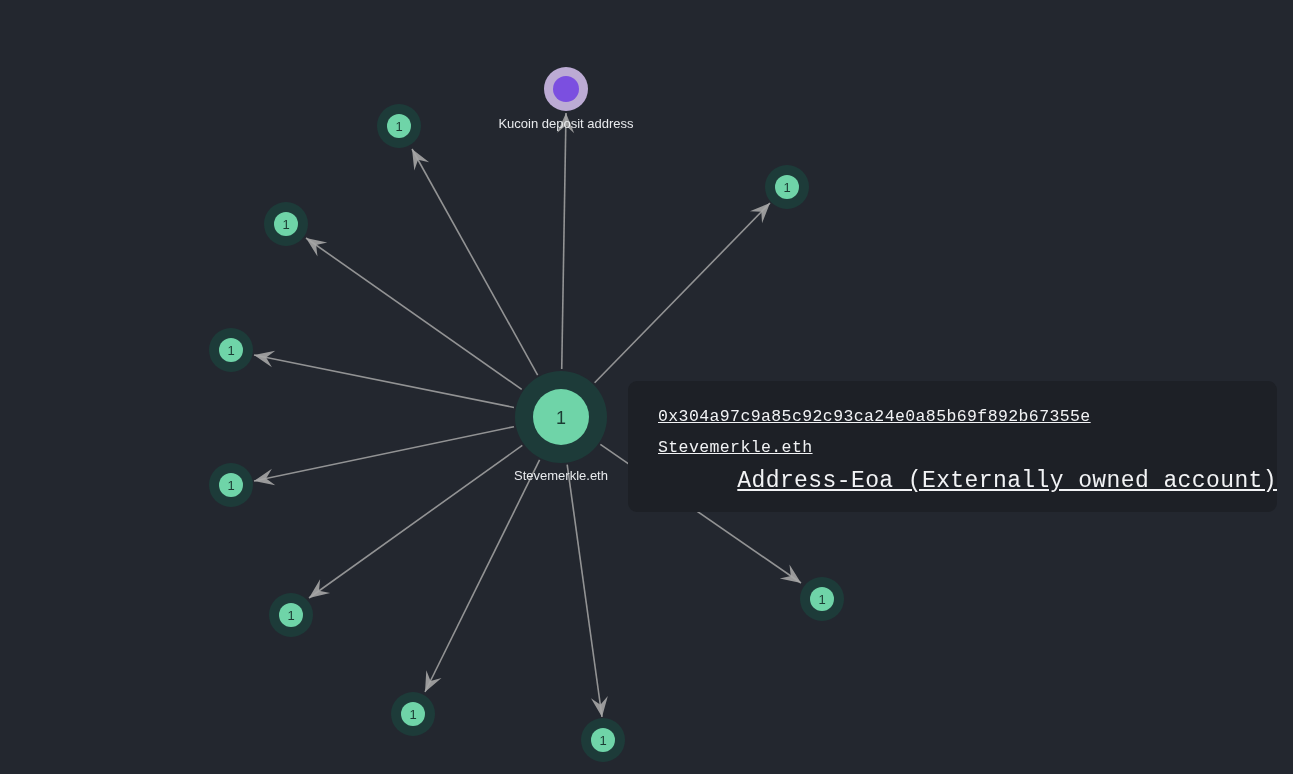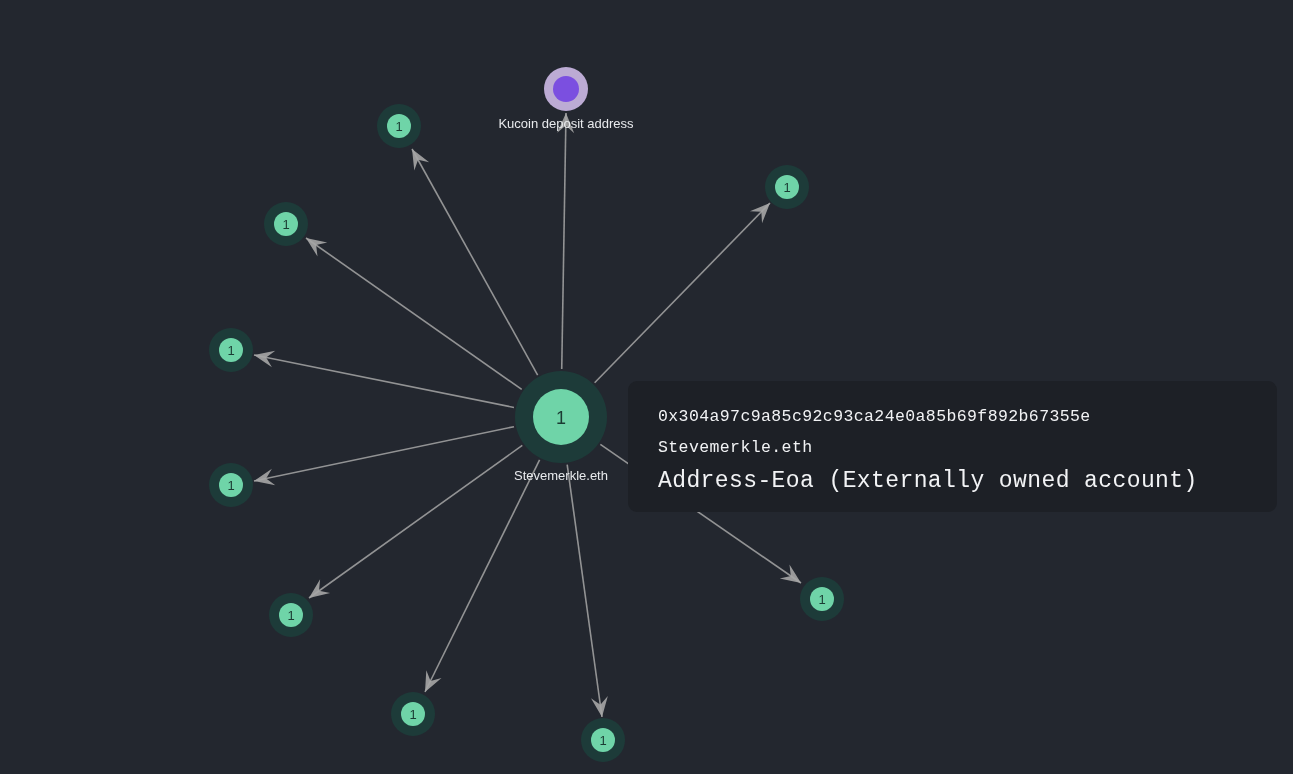--- a/index.html
+++ b/index.html
@@ -44,36 +44,38 @@
     left: 628px;
     top: 381px;
     width: 649px;
     height: 131px;
     background: #1d2026;
     border-radius: 9px;
     box-sizing: border-box;
     padding: 20px 0 0 30px;
     font-family: "Liberation Mono", monospace;
     color: #f2f3f5;
+    text-decoration: underline;
   }
   #tooltip-panel .tip-line {
     white-space: pre;
     letter-spacing: 0.4px;
   }
   .tip-addr {
     font-size: 16.5px;
     line-height: 31px;
   }
   .tip-ens {
     font-size: 16.5px;
     line-height: 31px;
   }
   .tip-type {
     font-size: 23px;
     line-height: 36px;
+    text-align: right;
   }
 </style>
 </head>
 <body>
 
 <div id="stage">
 
   <svg id="graph-svg" viewBox="0 0 1293 774" xmlns="http://www.w3.org/2000/svg">
     <g id="edges-layer">
         <line x1="561.7316223160718" y1="369.0055760656863" x2="566" y2="113" stroke="#a6a6a6" stroke-width="1.6" opacity="0.85"></line>

